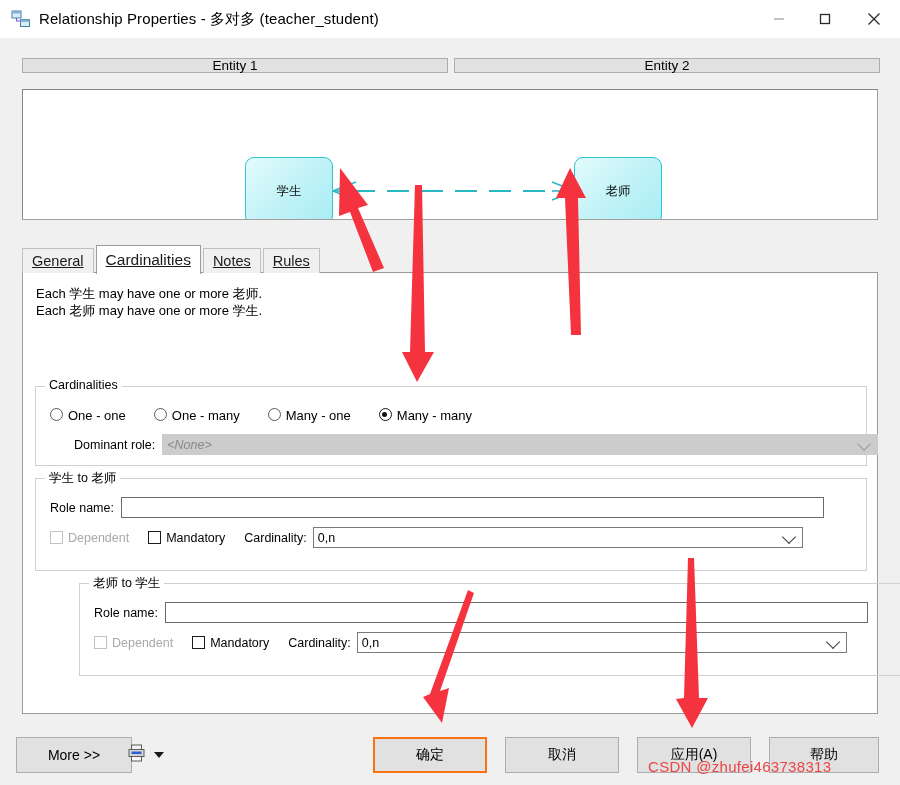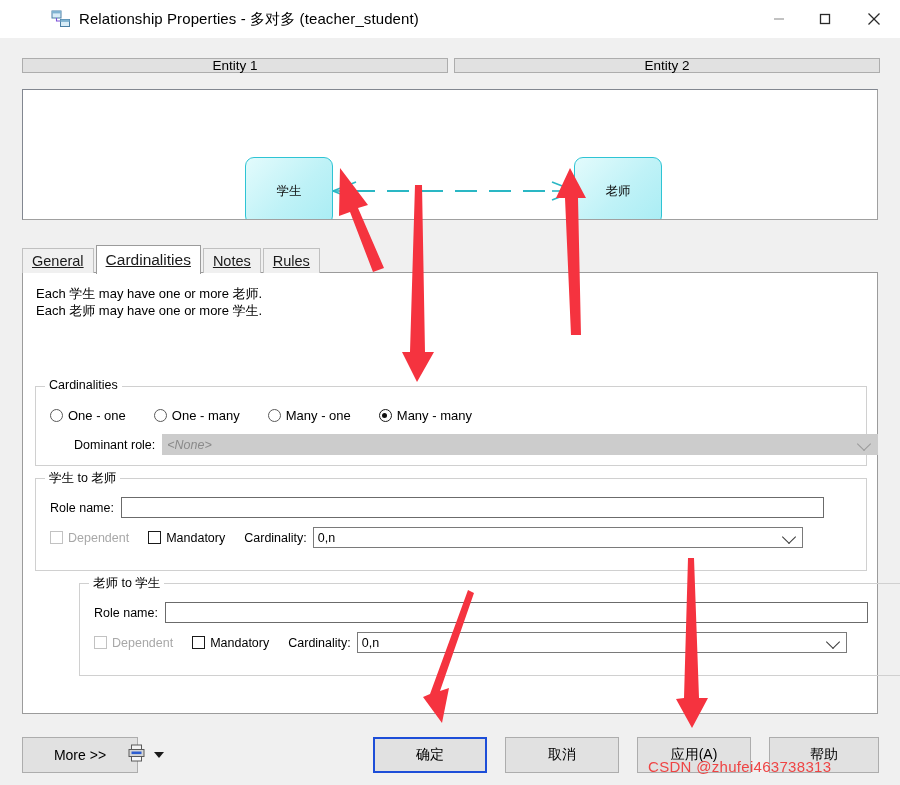--- a/index.html
+++ b/index.html
@@ -17,21 +17,20 @@
     position: relative;
   }
 
   
   #titlebar {
     height: 38px;
     background: #ffffff;
     display: flex;
     align-items: center;
     position: relative;
-    padding-left: 40px;
   }
   #title-icon {
     width: 20px;
     height: 18px;
     margin-left: 11px;
     margin-right: 8px;
     flex: none;
     position: relative;
   }
   #title-text {
@@ -199,21 +198,21 @@
   
   .radio-row {
     position: absolute;
     left: 14px;
     top: 21px;
     display: flex;
     align-items: center;
   }
   .radio-item {
     display: flex;
-    align-items: center;
+    align-items: flex-start;
     margin-right: 28px;
     font-size: 13px;
     color: #000;
     white-space: nowrap;
   }
   .radio-dot {
     width: 13px;
     height: 13px;
     border: 1.3px solid #5a5a5a;
     border-radius: 50%;
@@ -315,23 +314,23 @@
     border: 1px solid #adadad;
     box-sizing: border-box;
     display: flex;
     align-items: center;
     justify-content: center;
     font-size: 14px;
     color: #000;
     top: 11px;
   }
   .btn.default {
-    border: 2px solid #1d4ed8;
-  }
-  #btn-more   { left: 22px;  width: 116px; }
+    border: 2px solid #f97316;
+  }
+  #btn-more   { left: 16px;  width: 116px; }
   #btn-ok     { left: 373px; width: 114px; }
   #btn-cancel { left: 505px; width: 114px; }
   #btn-apply  { left: 637px; width: 114px; }
   #btn-help   { left: 769px; width: 110px; }
 
   #print-group {
     position: absolute;
     left: 128px;
     top: 18px;
     display: flex;

